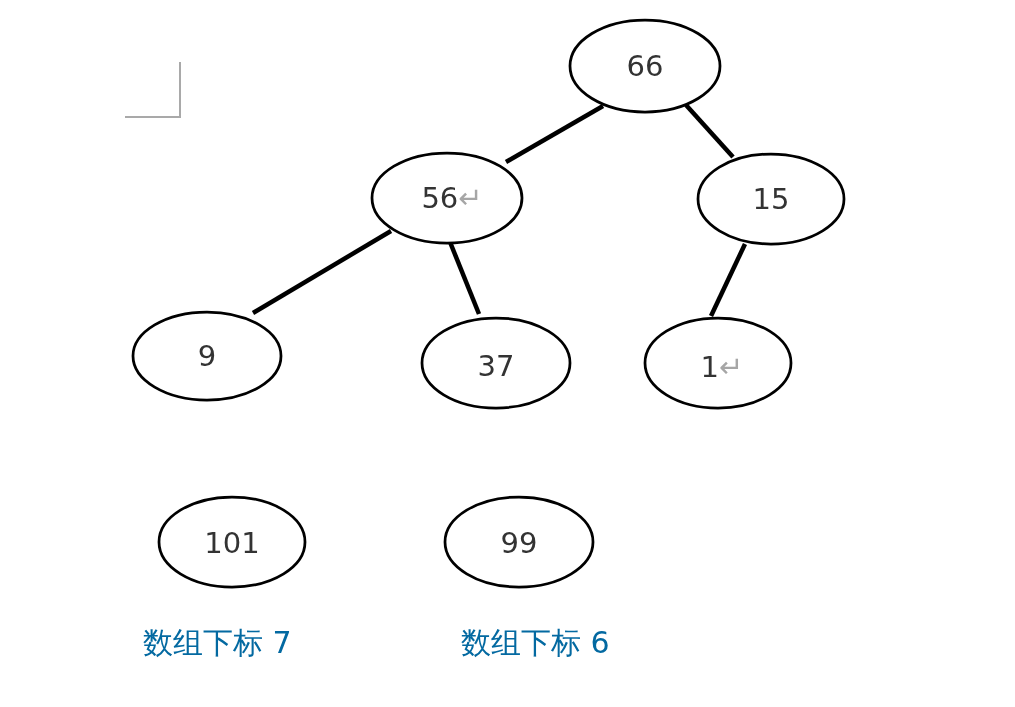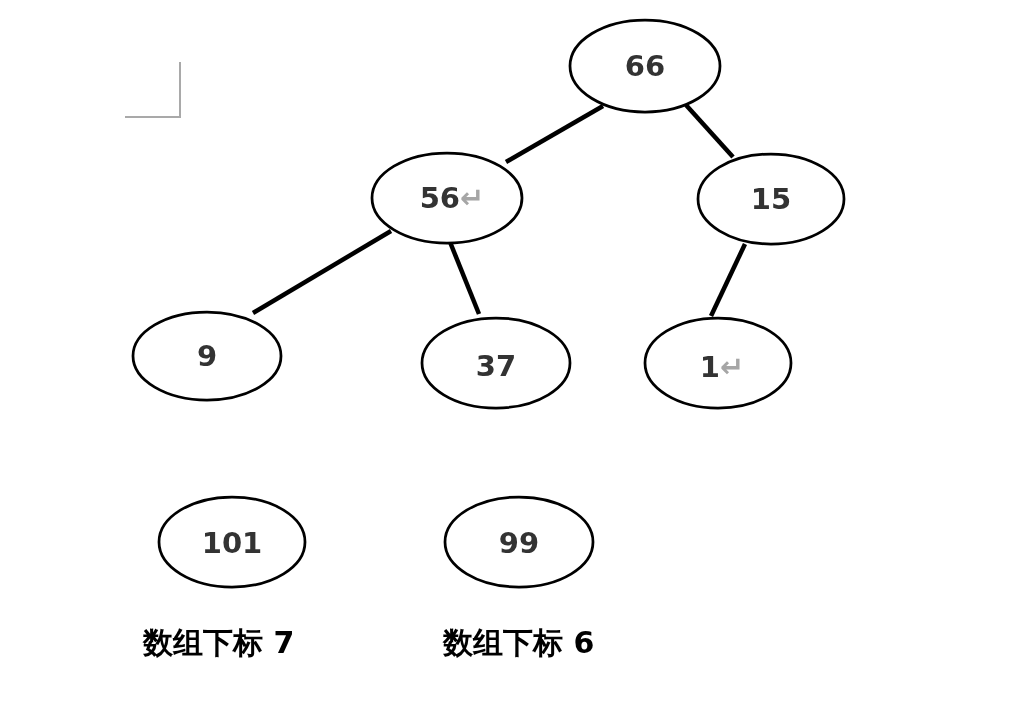--- a/index.html
+++ b/index.html
@@ -7,21 +7,20 @@
     padding: 0;
     background: #ffffff;
   }
   .canvas {
     position: relative;
     width: 1015px;
     height: 707px;
     background: #ffffff;
     overflow: hidden;
     font-family: "DejaVu Sans", "Liberation Sans", sans-serif;
-    font-weight: bold;
   }
   .corner-mark {
     position: absolute;
     left: 125px;
     top: 62px;
     width: 54px;
     height: 54px;
     border-right: 2px solid #a9a9a9;
     border-bottom: 2px solid #a9a9a9;
   }
@@ -49,25 +48,25 @@
     text-anchor: middle;
   }
   .return-mark {
     fill: #a6a6a6;
   }
   .caption {
     position: absolute;
     top: 626px;
     font-size: 30px;
     line-height: 34px;
-    color: #000000;
+    color: #0369a1;
     white-space: nowrap;
   }
   .caption-7 { left: 143px; }
-  .caption-6 { left: 443px; }
+  .caption-6 { left: 461px; }
   .watermark {
     position: absolute;
     right: 8px;
     top: 674px;
     font-size: 18px;
     color: #bdbdbd;
     white-space: nowrap;
   }
 </style>
 </head>

